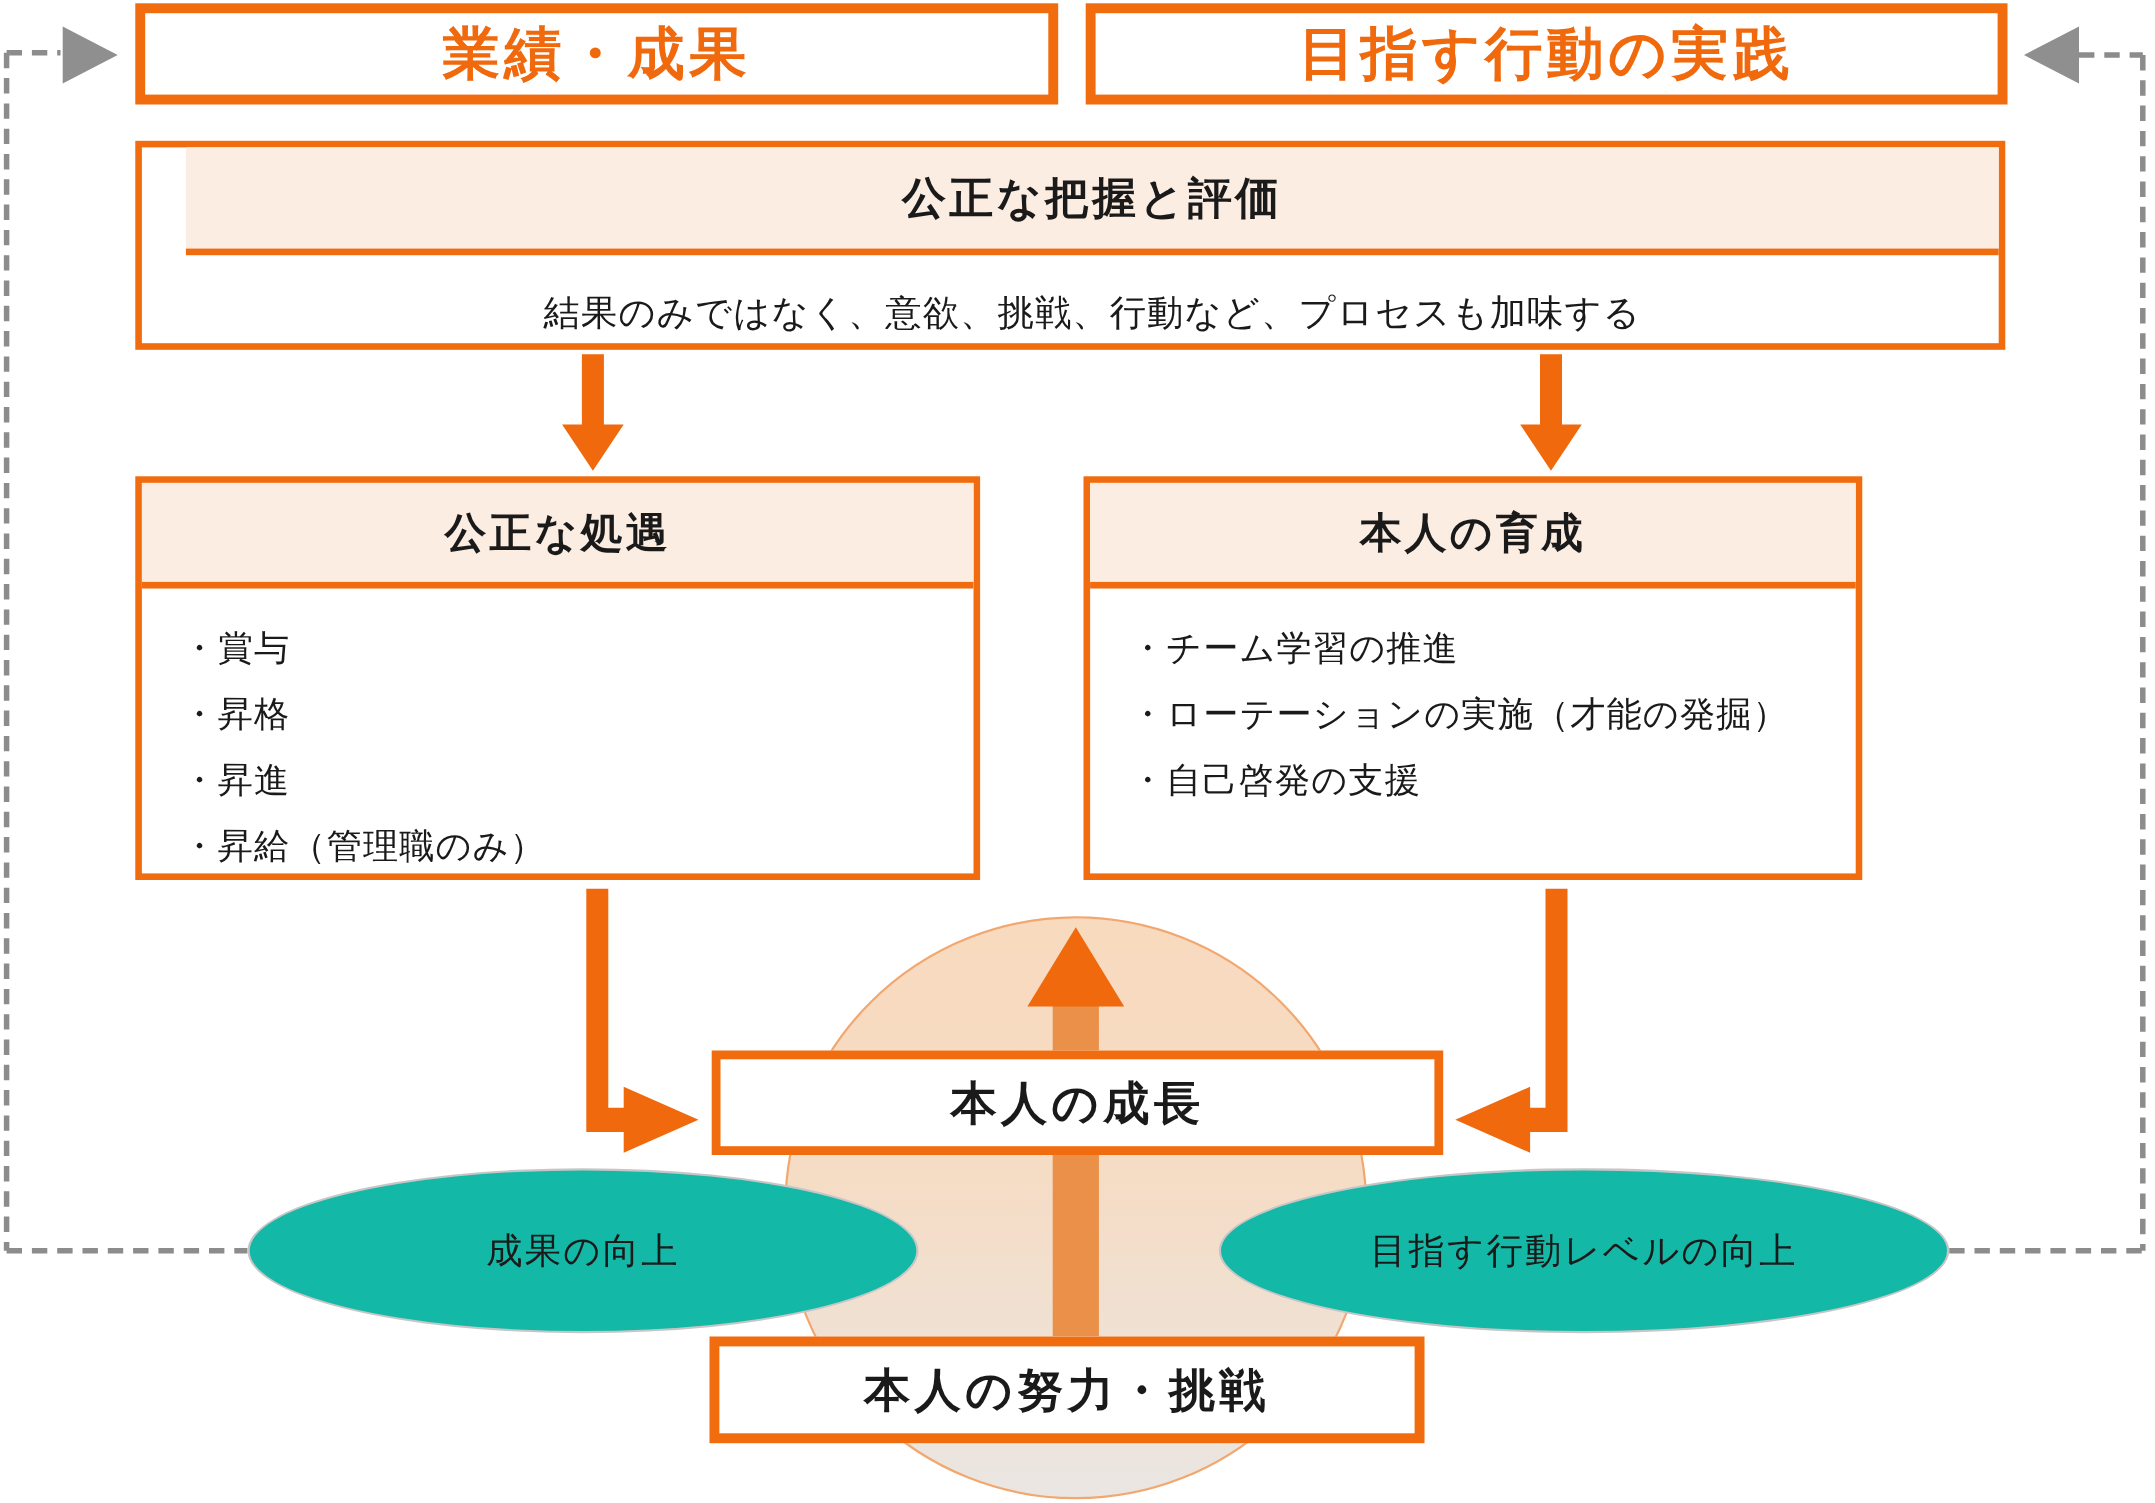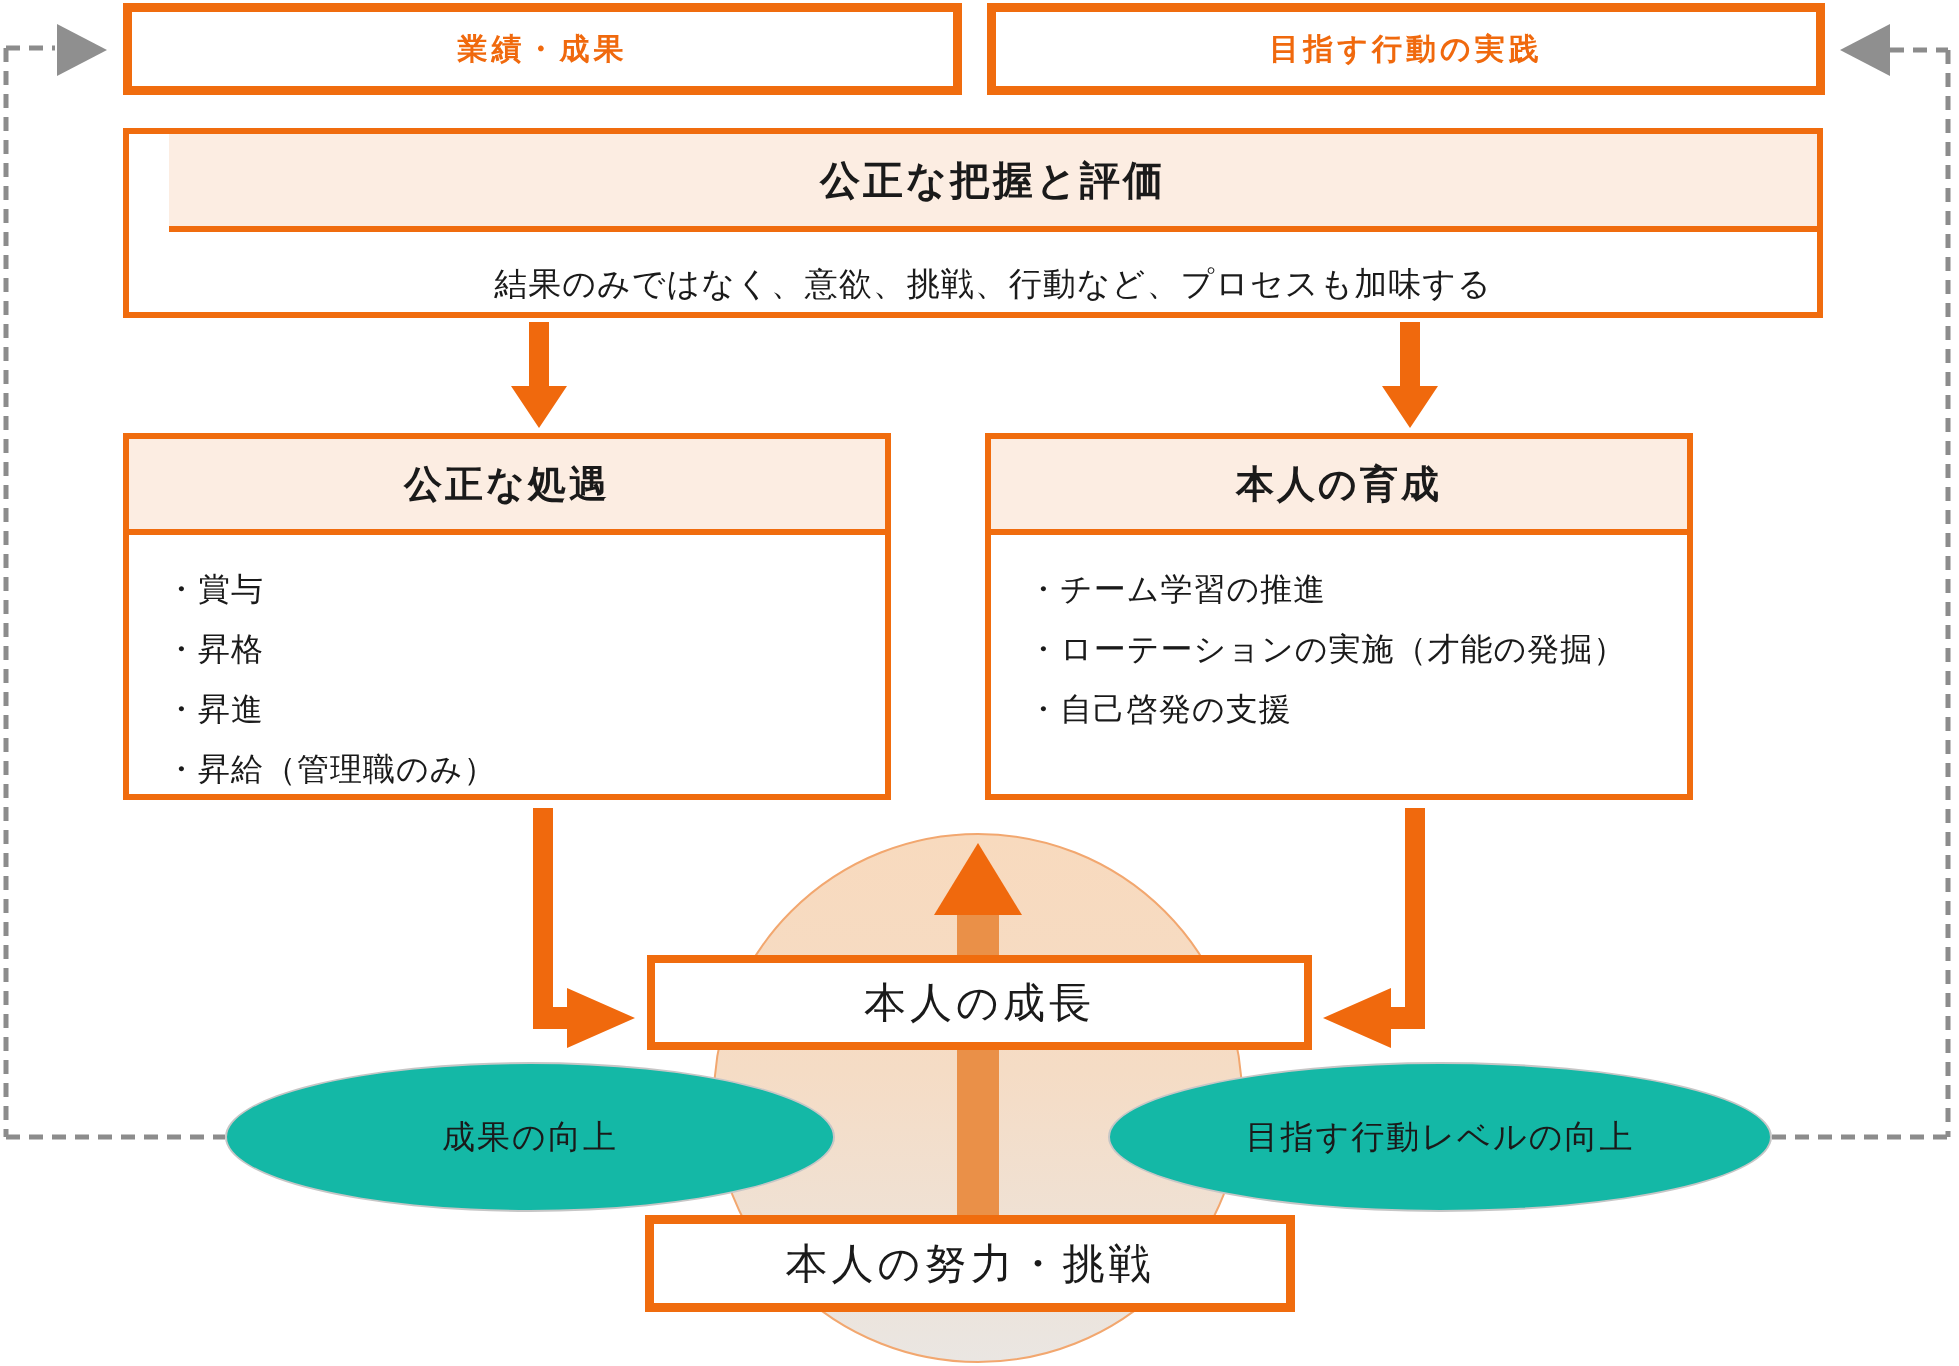--- a/index.html
+++ b/index.html
@@ -21,21 +21,21 @@
     border-radius:50%;background:#14b8a6;border:2px solid #c6c6c6;z-index:3;
     display:flex;align-items:center;justify-content:center;
     font-size:33px;letter-spacing:2px;
   }
   .g-ellipse.left{left:225px;top:1062px;width:610px;height:150px;}
   .g-ellipse.right{left:1108px;top:1062px;width:664px;height:150px;}
   
   .box{background:#ffffff;border:6px solid #f06c0e;z-index:4;}
   .titlebox{
     border-width:9px;display:flex;align-items:center;justify-content:center;
-    font-size:30px;font-weight:700;color:#f0690d;letter-spacing:4px;
+    font-size:52px;font-weight:700;color:#f0690d;letter-spacing:4px;
   }
   .titlebox.left{left:123px;top:3px;width:839px;height:92px;}
   .titlebox.right{left:987px;top:3px;width:838px;height:92px;}
   .evalbox{left:123px;top:128px;width:1700px;height:190px;padding-left:40px;}
   .evalbox .hd{
     height:92px;background:#fcede2;border-bottom:6px solid #f06c0e;
     display:flex;align-items:center;justify-content:center;
     font-size:40px;font-weight:700;letter-spacing:3px;
   }
   .evalbox .bd{
@@ -49,21 +49,21 @@
     height:90px;background:#fcede2;border-bottom:6px solid #f06c0e;
     display:flex;align-items:center;justify-content:center;
     font-size:38px;font-weight:700;letter-spacing:3px;
   }
   .colbox ul{
     list-style:none;margin:0;padding:24px 0 0 36px;
   }
   .colbox li{font-size:32px;line-height:60px;letter-spacing:1px;}
   .centerbox{
     display:flex;align-items:center;justify-content:center;
-    font-size:42px;font-weight:400;letter-spacing:4px;border-width:8px;
+    font-size:42px;font-weight:700;letter-spacing:4px;border-width:8px;
   }
   .centerbox.growth{left:647px;top:955px;width:665px;height:95px;}
   .centerbox.effort{left:645px;top:1215px;width:650px;height:97px;border-width:9px;}
 </style>
 </head>
 <body>
 
 <div class="stage">
 
   <div class="abs big-circle"></div>

